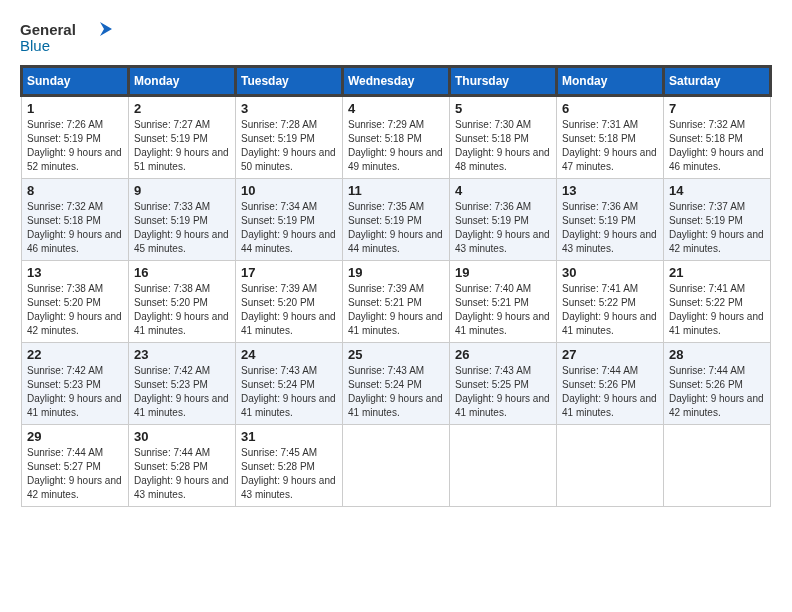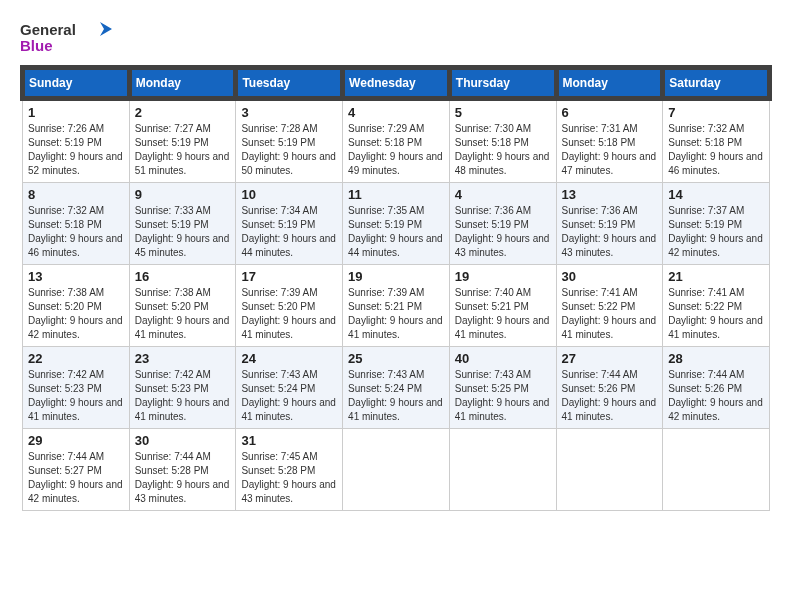--- a/index.html
+++ b/index.html
@@ -38,21 +38,21 @@
       border-collapse: collapse;
       font-size: 11px;
     }
     .calendar-table th {
       background-color: #1565c0;
       color: #fff;
       padding: 6px 4px;
       text-align: left;
       font-size: 12px;
       font-weight: bold;
-      border: 5px solid #404040;
+      border: 3px solid #404040;
     }
     .calendar-table td {
       border: 1px solid #ccc;
       padding: 4px 5px;
       vertical-align: top;
       width: calc(100% / 7);
       min-height: 80px;
       background: #fff;
     }
     .calendar-table tr:nth-child(even) td {
@@ -79,21 +79,21 @@
 
 <div class="header-area">
   <div class="logo">
   <div style="display:flex;flex-direction:column;align-items:flex-start;line-height:1.1">
     <div style="display:flex;align-items:flex-end;gap:18px">
       <span style="font-size:15px;font-weight:bold;color:#333">General</span>
       <svg width="18" height="18" viewBox="0 0 18 18">
         <polygon points="6,2 18,9 6,16 10,9" fill="#1565c0"></polygon>
       </svg>
     </div>
-    <span style="font-size:15px;font-weight:bold;color:#a21caf">Blue</span>
+    <span style="font-size:15px;font-weight:normal;color:#0369a1">Blue</span>
   </div>
 </div>
   <div class="title-area">
     <div class="month-title"></div>
     <div class="location-title"></div>
   </div>
 </div>
 
 <table class="calendar-table">
   <thead>
@@ -209,21 +209,21 @@
       </td>
         <td>
         <span class="day-number">24</span>
         <span class="day-info">Sunrise: 7:43 AM<br>Sunset: 5:24 PM<br>Daylight: 9 hours and 41 minutes.</span>
       </td>
         <td>
         <span class="day-number">25</span>
         <span class="day-info">Sunrise: 7:43 AM<br>Sunset: 5:24 PM<br>Daylight: 9 hours and 41 minutes.</span>
       </td>
         <td>
-        <span class="day-number">40</span>
+        <span class="day-number">26</span>
         <span class="day-info">Sunrise: 7:43 AM<br>Sunset: 5:25 PM<br>Daylight: 9 hours and 41 minutes.</span>
       </td>
         <td>
         <span class="day-number">27</span>
         <span class="day-info">Sunrise: 7:44 AM<br>Sunset: 5:26 PM<br>Daylight: 9 hours and 41 minutes.</span>
       </td>
         <td>
         <span class="day-number">28</span>
         <span class="day-info">Sunrise: 7:44 AM<br>Sunset: 5:26 PM<br>Daylight: 9 hours and 42 minutes.</span>
       </td>

